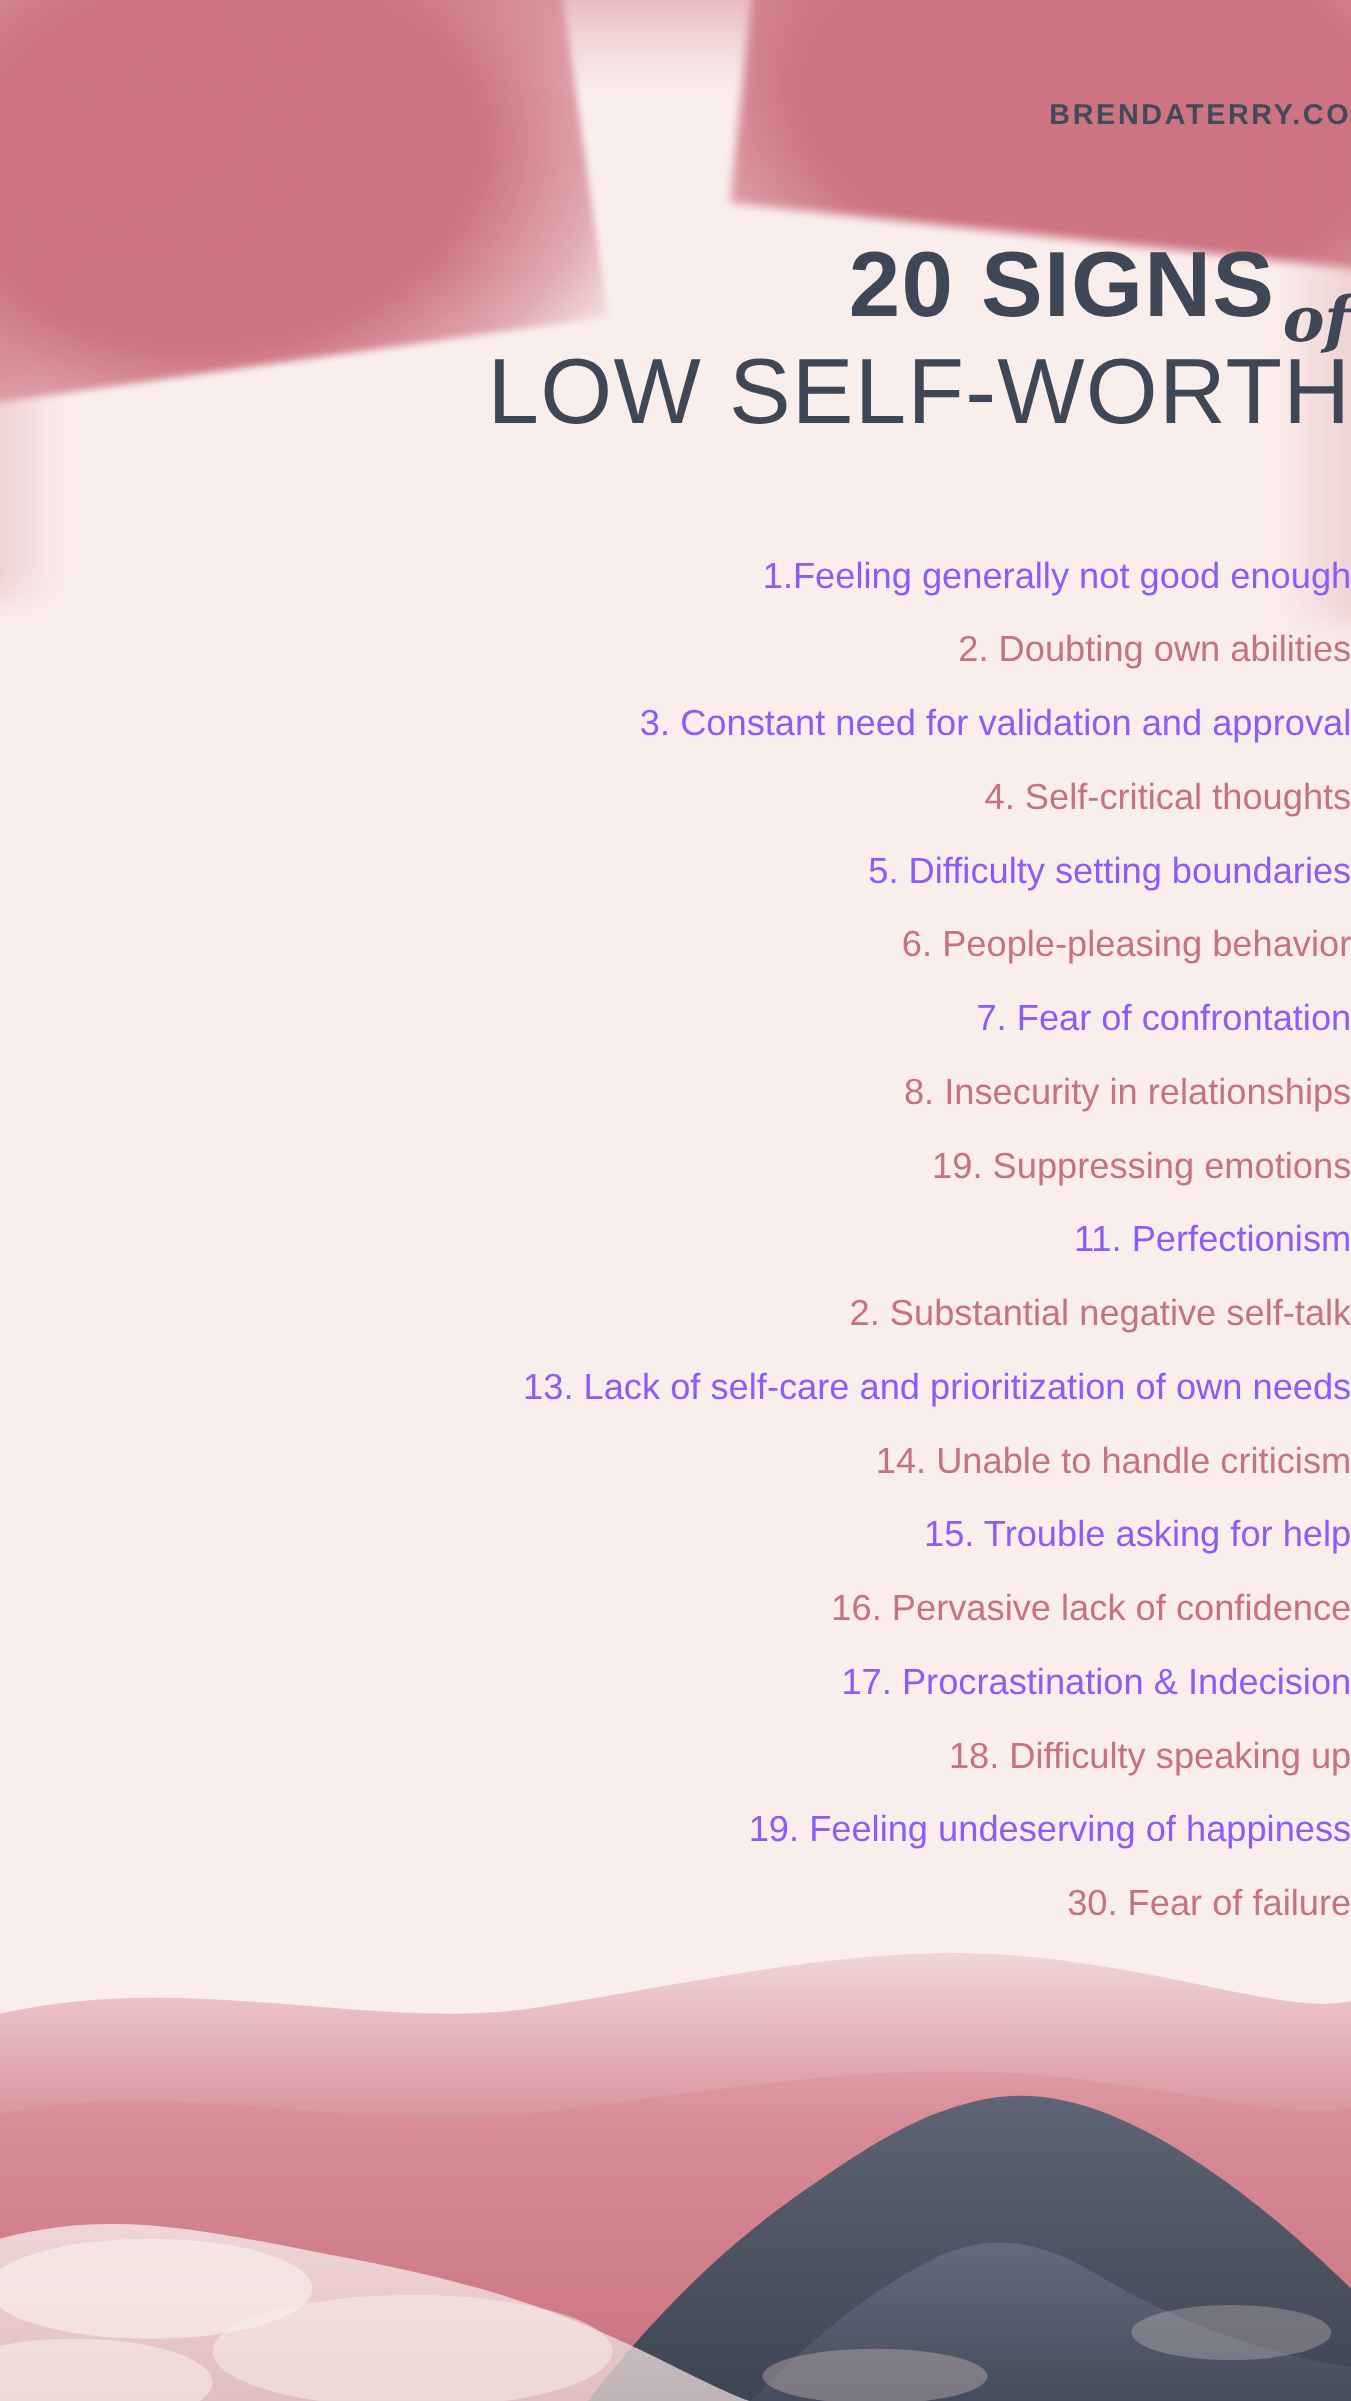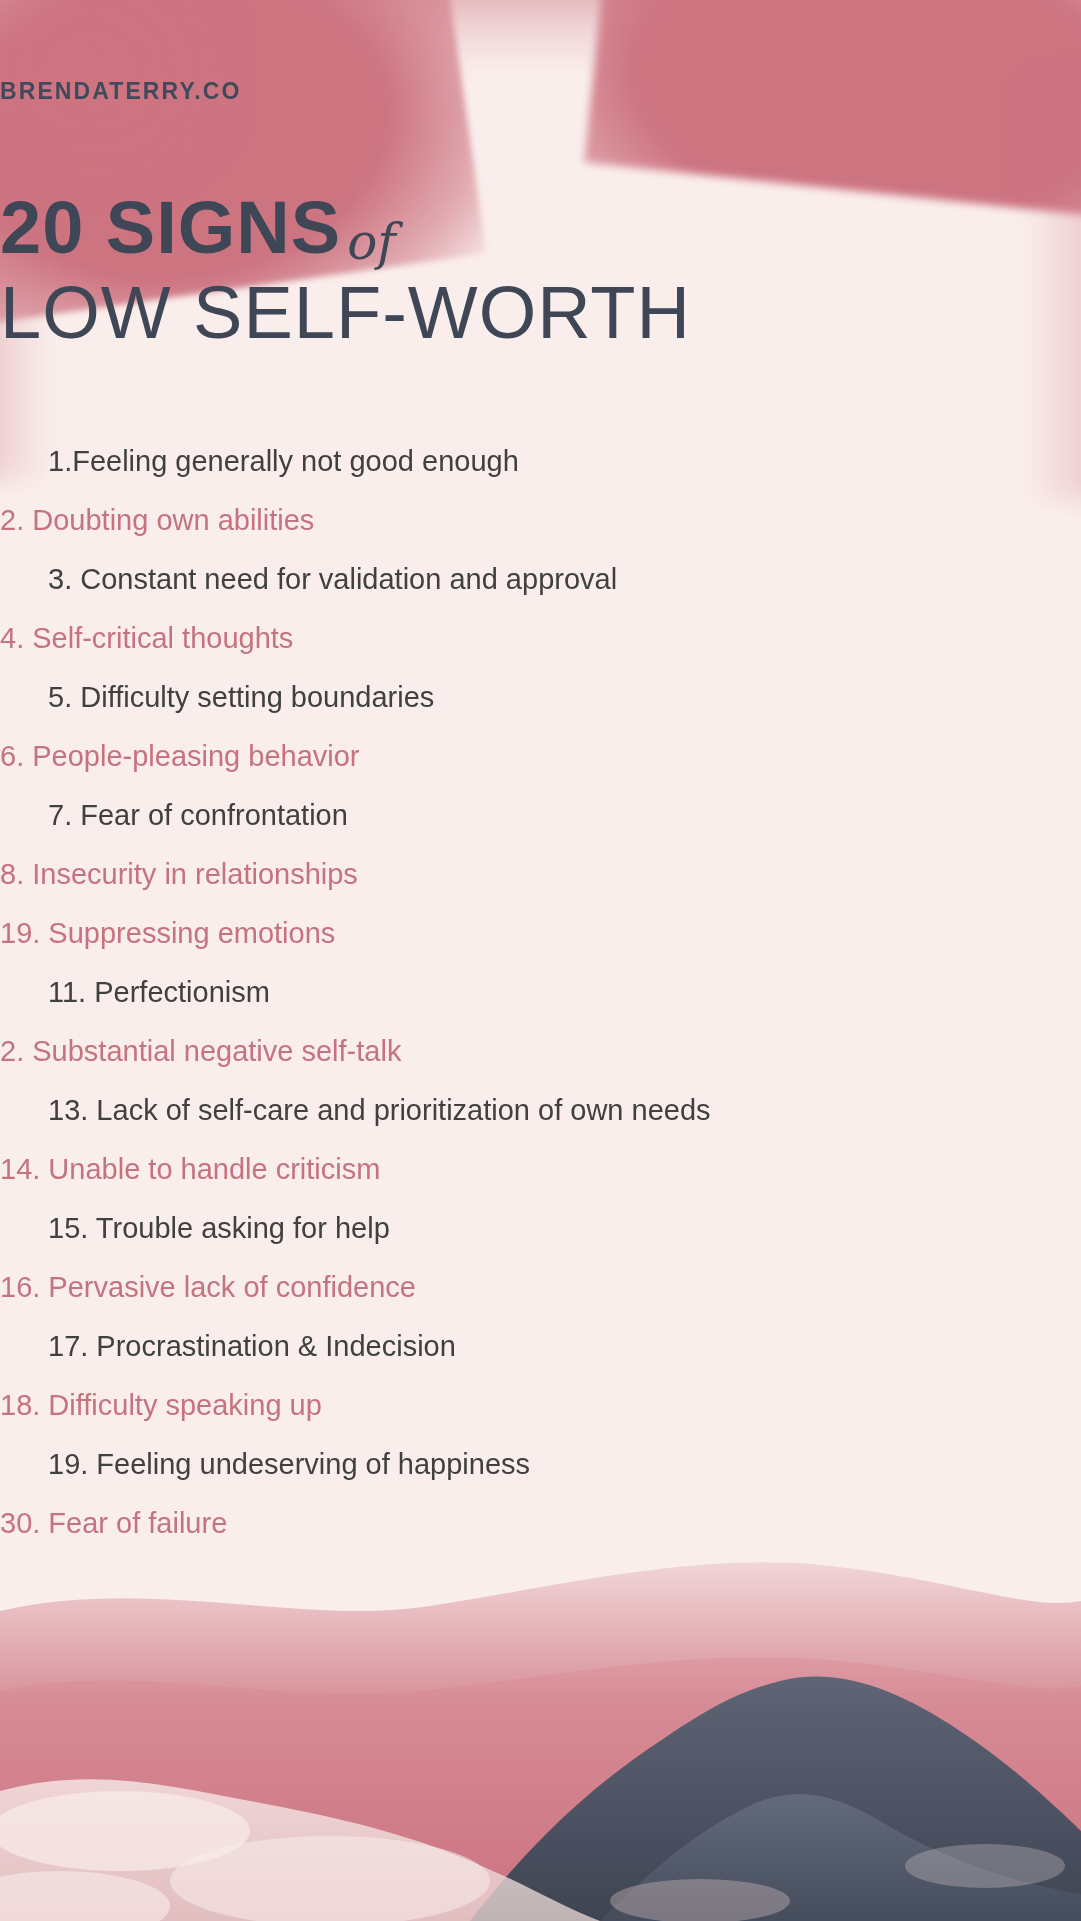--- a/index.html
+++ b/index.html
@@ -95,21 +95,21 @@
     left: 0;
     width: 1081px;
     height: 560px;
   }
 
   
   .content {
     position: relative;
     z-index: 5;
     width: 100%;
-    text-align: left;
+    text-align: right;
   }
 
   .brand {
     margin-top: 78px;
     font-size: 23px;
     letter-spacing: 2.1px;
     font-weight: bold;
     color: #41495a;
     font-family: "Liberation Sans", sans-serif;
   }
@@ -122,45 +122,45 @@
   .title-line1 {
     font-size: 74px;
     font-weight: bold;
     letter-spacing: 1px;
     font-family: "Liberation Sans", sans-serif;
   }
   .title-of {
     font-family: "DejaVu Serif", serif;
     font-style: italic;
     font-size: 50px;
-    font-weight: normal;
+    font-weight: bold;
     letter-spacing: 0;
     padding-left: 6px;
     position: relative;
-    top: 6px;
+    top: 20px;
   }
   .title-line2 {
     margin-top: 8px;
     font-size: 74px;
     font-weight: normal;
     letter-spacing: 1px;
     font-family: "Liberation Sans", sans-serif;
   }
 
   .list {
     margin-top: 80px;
     padding: 0;
     list-style: none;
   }
   .list li {
     font-size: 29px;
     line-height: 59px;
     font-family: "Liberation Sans", sans-serif;
   }
-  .list li.dark { color: #404040; margin-left: 48px; }
+  .list li.dark { color: #8b5cf6; margin-left: 48px; }
   .list li.rose { color: #c4737f; }
 </style>
 </head>
 <body>
 
 <div class="bg-layer">
   <div class="wash-top-strip"></div>
   <div class="wash-top-left"></div>
   <div class="wash-top-left2"></div>
   <div class="wash-top-right"></div>

